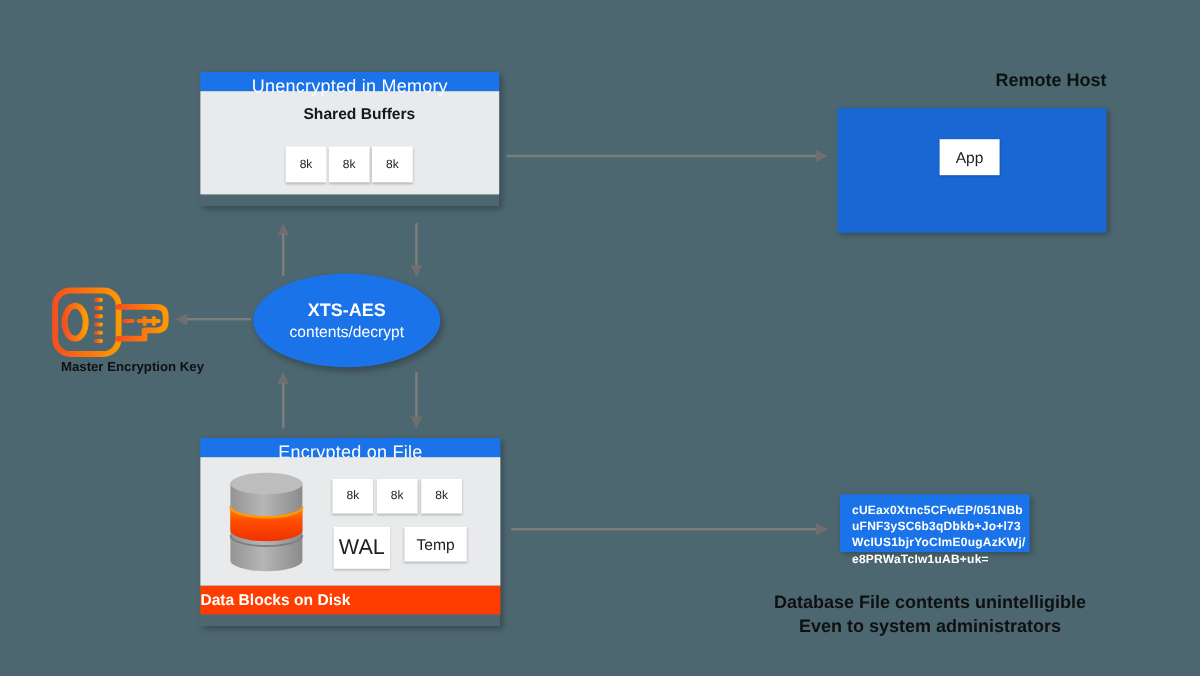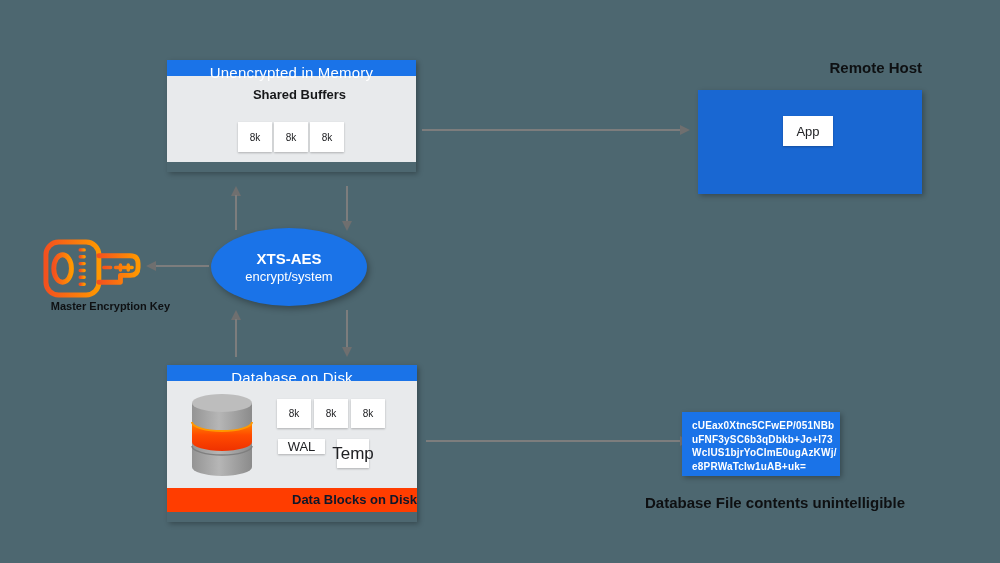--- a/index.html
+++ b/index.html
@@ -47,22 +47,22 @@
   .tri-right{border-top:5px solid transparent;border-bottom:5px solid transparent;border-left:10px solid #6f6f6f;}
   .tri-left{border-top:5px solid transparent;border-bottom:5px solid transparent;border-right:10px solid #6f6f6f;}
   .tri-up{border-left:5px solid transparent;border-right:5px solid transparent;border-bottom:10px solid #6f6f6f;}
   .tri-down{border-left:5px solid transparent;border-right:5px solid transparent;border-top:10px solid #6f6f6f;}
 
   
   .key-label{position:absolute;font-size:11px;font-weight:bold;color:#0e1012;text-align:right;}
 
   
   .panel-footer{
-    background:#ff3d00;color:#0f172a;font-weight:bold;font-size:13px;
-    height:24px;line-height:24px;text-align:right;
+    background:#ff3d00;color:#ffffff;font-weight:bold;font-size:13px;
+    height:24px;line-height:24px;text-align:left;
   }
 
   
   .cipher-box{
     position:absolute;background:#1a73e8;color:#fff;
     font-size:10px;font-weight:bold;line-height:13.5px;
     padding:7px 6px 6px 10px;box-sizing:border-box;
     box-shadow:2px 2px 5px rgba(0,0,0,.28);
     letter-spacing:.2px;
   }
@@ -92,21 +92,21 @@
   <div class="host-label" style="left:698px;top:59px;width:224px;">Remote Host</div>
   <div class="remote-box" style="left:698px;top:90px;width:224px;height:104px;">
     <span class="chip" style="position:absolute;left:85px;top:26px;width:50px;height:30px;font-size:13px;">App</span>
   </div>
 
   <div class="h-line" style="left:422px;top:129px;width:258px;"></div>
   <div class="tri tri-right" style="left:680px;top:125px;"></div>
 
   <div class="ellipse" style="left:211px;top:228px;width:156px;height:78px;">
     <div class="l1">XTS-AES</div>
-    <div class="l2">encrypt/system</div>
+    <div class="l2">contents/decrypt</div>
   </div>
 
   <div class="tri tri-up" style="left:231px;top:186px;"></div>
   <div class="v-line" style="left:235px;top:195px;height:35px;"></div>
   <div class="v-line" style="left:346px;top:186px;height:36px;"></div>
   <div class="tri tri-down" style="left:342px;top:221px;"></div>
 
   <div class="tri tri-up" style="left:231px;top:310px;"></div>
   <div class="v-line" style="left:235px;top:319px;height:38px;"></div>
   <div class="v-line" style="left:346px;top:310px;height:38px;"></div>
@@ -130,21 +130,21 @@
       </g>
       <g fill="none" stroke="url(#kg)" stroke-width="3.5" stroke-linecap="round">
         <path d="M38,11 h4 M38,18 h4 M38,25 h4 M38,32 h4 M38,39 h4 M38,46 h4"></path>
         <path d="M62,29 h7 M74,29 h17 M79,26.5 v5 M87,26.5 v5"></path>
       </g>
     </svg>
   </div>
   <div class="key-label" style="left:40px;top:300px;width:130px;">Master Encryption Key</div>
 
   <div class="panel" style="left:167px;top:365px;width:250px;height:157px;">
-    <div class="panel-header">Database on Disk</div>
+    <div class="panel-header">Encrypted on File</div>
     <div class="panel-body" style="height:107px;position:relative;">
 
       <div class="abs" style="left:22px;top:10px;">
         <svg width="66" height="88" viewBox="0 0 66 88">
           <defs>
             <linearGradient id="gb" x1="0" y1="0" x2="1" y2="0">
               <stop offset="0" stop-color="#949494"></stop>
               <stop offset=".45" stop-color="#b6b6b6"></stop>
               <stop offset="1" stop-color="#8b8b8b"></stop>
             </linearGradient>
@@ -162,34 +162,35 @@
         </svg>
       </div>
 
       <div style="position:absolute;left:110px;top:18px;display:flex;gap:3px;">
         <span class="chip" style="width:34px;height:29px;">8k</span>
         <span class="chip" style="width:34px;height:29px;">8k</span>
         <span class="chip" style="width:34px;height:29px;">8k</span>
       </div>
 
       <div style="position:absolute;left:111px;top:58px;display:flex;gap:12px;">
-        <span class="chip" style="width:47px;height:15px;font-size:13px;">WAL</span>
-        <span class="chip" style="width:32px;height:29px;font-size:17px;">Temp</span>
+        <span class="chip" style="width:47px;height:35px;font-size:18px;">WAL</span>
+        <span class="chip" style="width:52px;height:29px;font-size:13px;">Temp</span>
       </div>
     </div>
     <div class="panel-footer">Data Blocks on Disk</div>
   </div>
 
   <div class="h-line" style="left:426px;top:440px;width:254px;"></div>
   <div class="tri tri-right" style="left:680px;top:436px;"></div>
 
-  <div class="cipher-box" style="left:682px;top:412px;width:158px;height:64px;">
+  <div class="cipher-box" style="left:700px;top:412px;width:158px;height:48px;">
     <div>cUEax0Xtnc5CFwEP/051NBb</div>
     <div>uFNF3ySC6b3qDbkb+Jo+l73</div>
     <div>WcIUS1bjrYoCImE0ugAzKWj/</div>
     <div>e8PRWaTcIw1uAB+uk=</div>
   </div>
 
   <div class="caption" style="left:605px;top:483px;width:340px;">
     <div>Database File contents unintelligible</div>
+    <div>Even to system administrators</div>
   </div>
 
 </div>
 
 </body></html>

